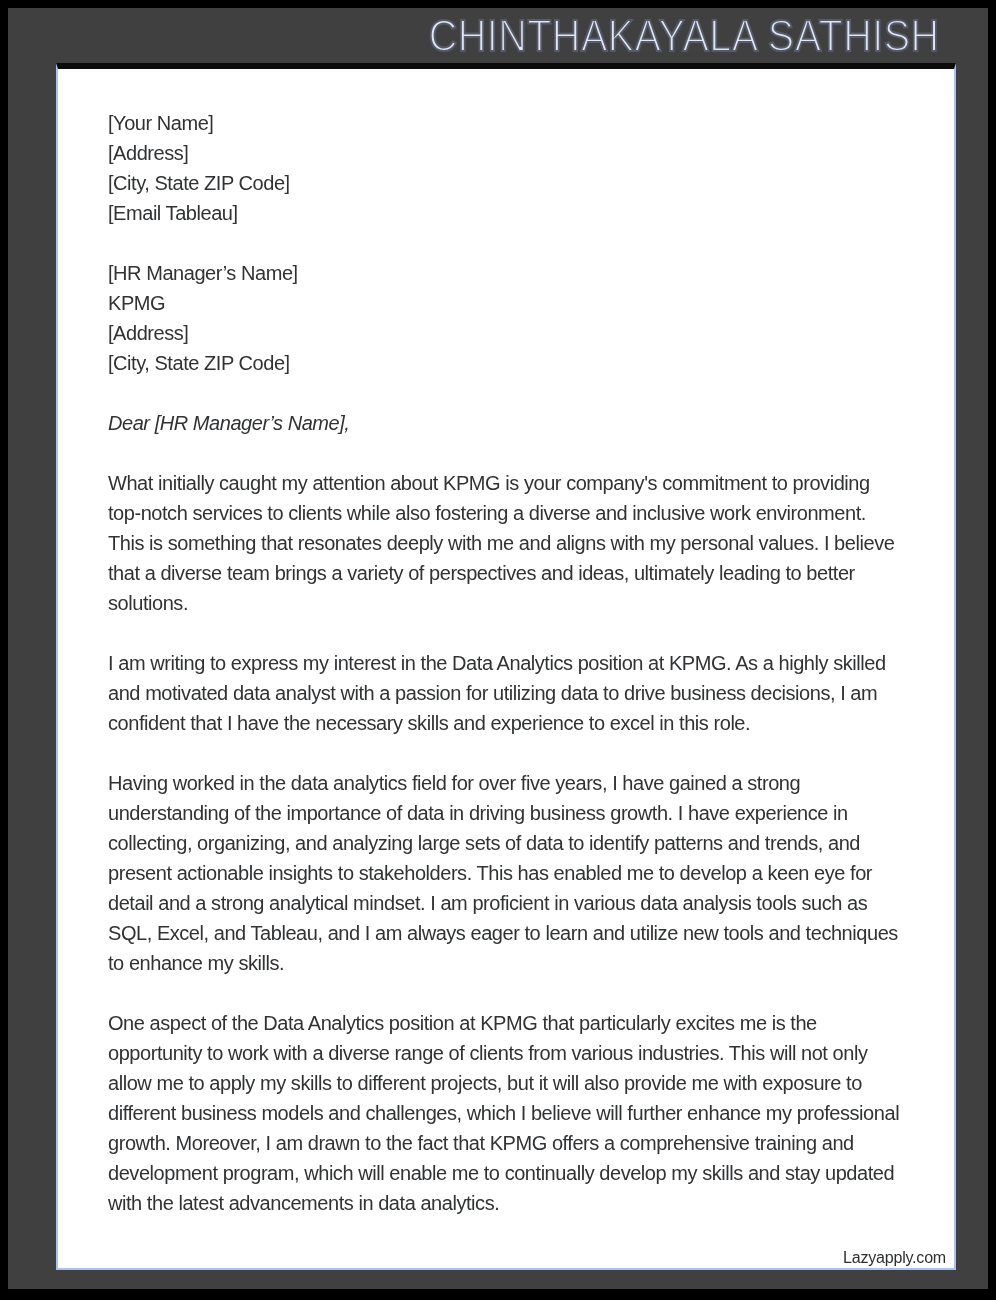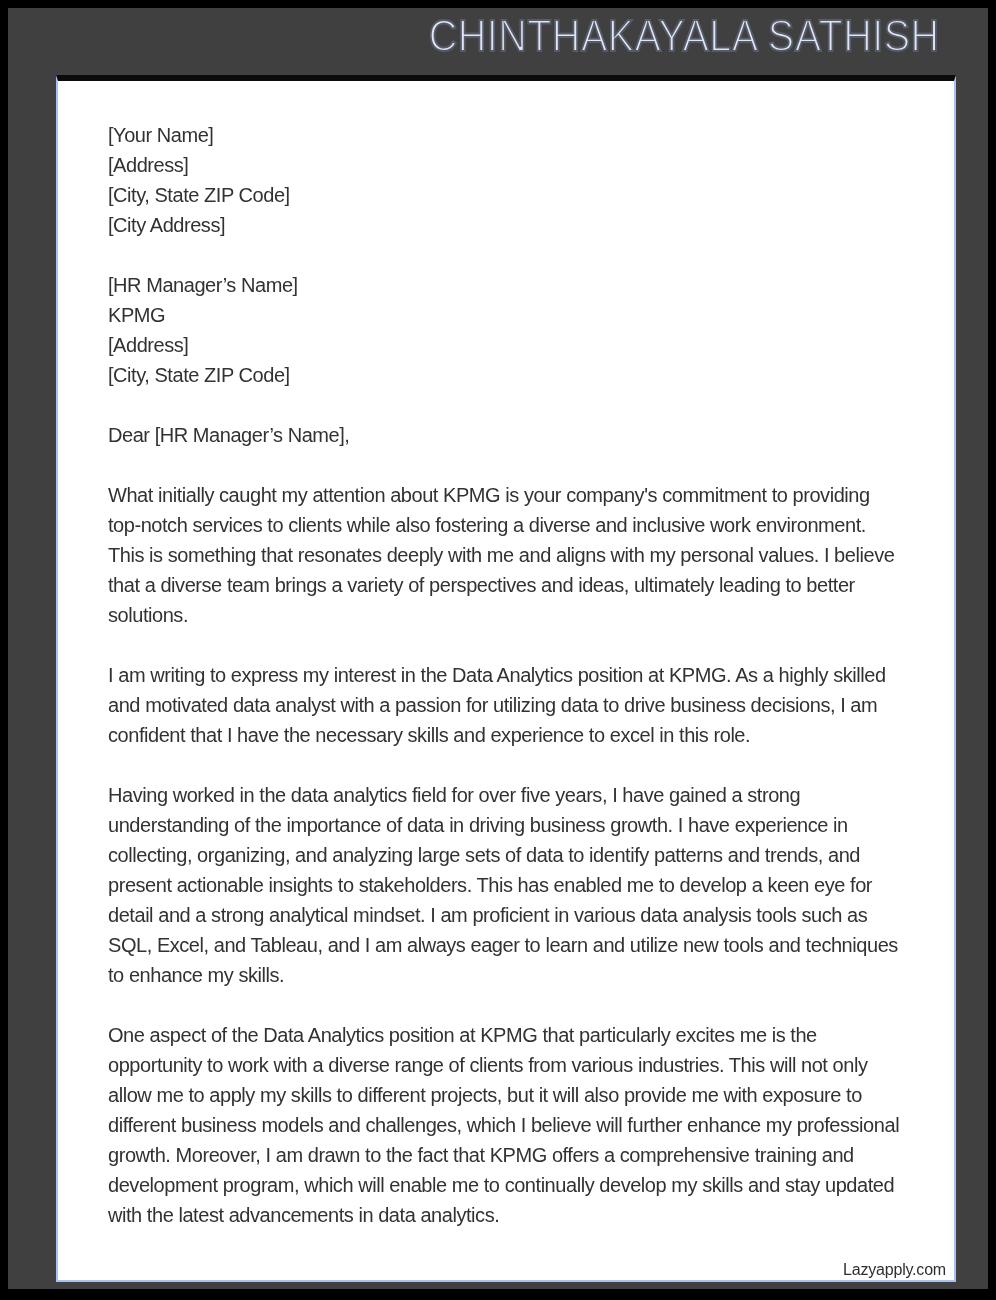--- a/index.html
+++ b/index.html
@@ -30,21 +30,21 @@
     white-space: nowrap;
     color: #dfe6f8;
     -webkit-text-stroke: 2px #565b66;
     text-shadow: 2px 2px 2px rgba(70, 75, 86, 0.35);
     transform: scaleX(0.88);
     transform-origin: 100% 50%;
   }
   .document {
     position: absolute;
     left: 48px;
-    top: 67px;
+    top: 55px;
     width: 900px;
     height: 1207px;
     box-sizing: border-box;
     background: #ffffff;
     border: 2px solid #a9c2ef;
     border-top: 6px solid #0b0b0b;
     padding: 39px 50px 8px 50px;
     overflow: hidden;
   }
   .document, .document p, .addr-line, .salutation {
@@ -57,20 +57,21 @@
     margin: 0 0 30px 0;
   }
   .addr-line {
     height: 30px;
     white-space: nowrap;
   }
   .salutation {
     margin: 16px 0 30px 0;
     height: 30px;
     white-space: nowrap;
+    font-style: italic;
   }
   .document p {
     margin: 0 0 30px 0;
     max-width: 796px;
   }
   .watermark {
     position: absolute;
     right: 8px;
     bottom: 1px;
     font-size: 16px;
@@ -87,21 +88,21 @@
 <div class="page">
 
   <div class="header-name">CHINTHAKAYALA SATHISH</div>
 
   <div class="document">
 
     <div class="addr-block">
       <div class="addr-line">[Your Name]</div>
       <div class="addr-line">[Address]</div>
       <div class="addr-line">[City, State ZIP Code]</div>
-      <div class="addr-line">[City Address]</div>
+      <div class="addr-line">[Email Tableau]</div>
     </div>
 
     <div class="addr-block">
       <div class="addr-line">[HR Manager’s Name]</div>
       <div class="addr-line">KPMG</div>
       <div class="addr-line">[Address]</div>
       <div class="addr-line">[City, State ZIP Code]</div>
     </div>
 
     <div class="salutation">Dear [HR Manager’s Name],</div>

